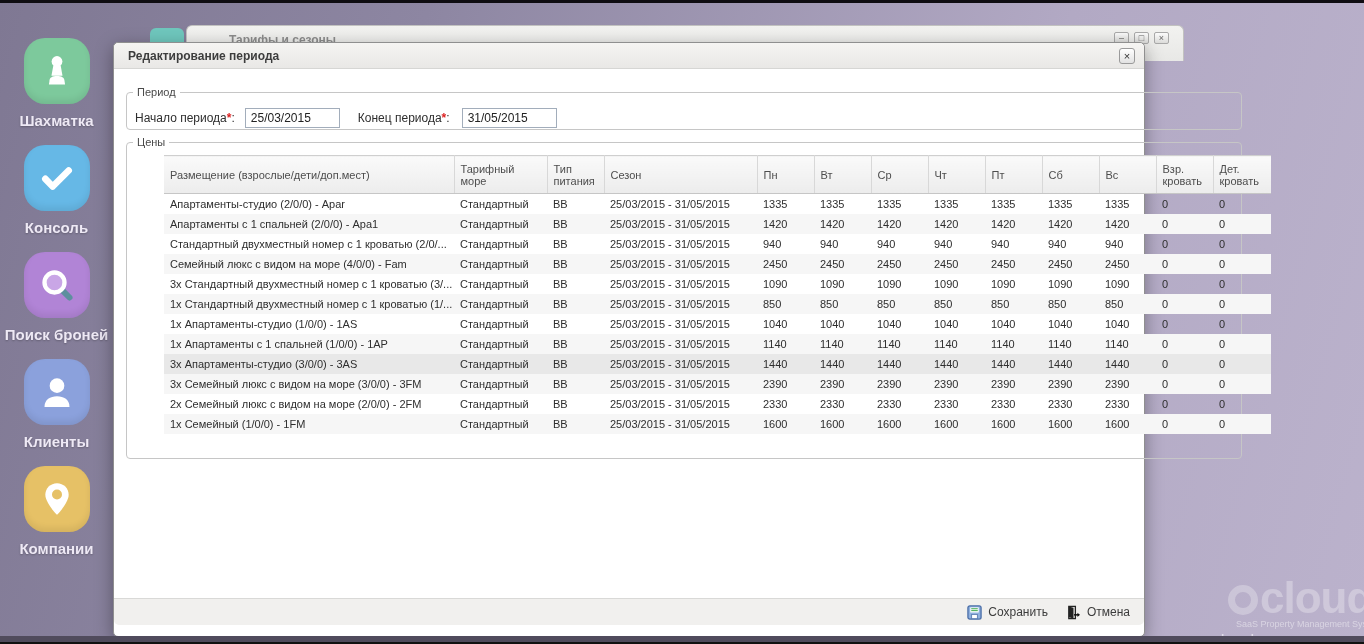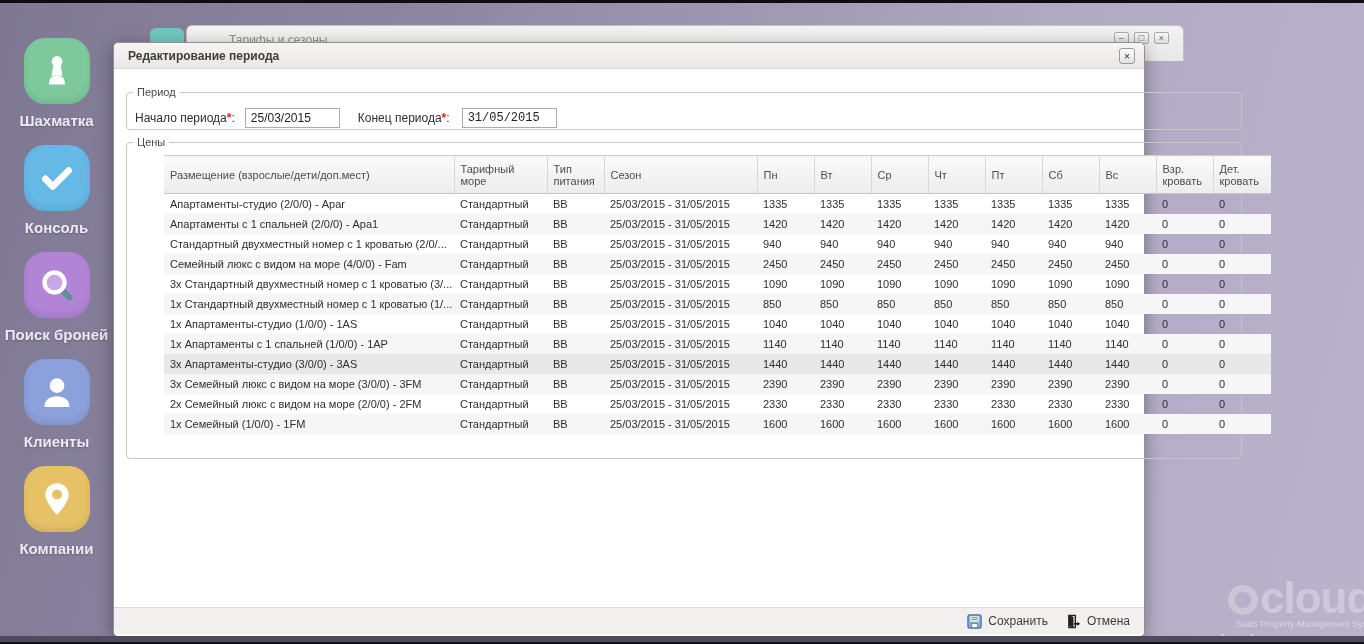--- a/index.html
+++ b/index.html
@@ -20,21 +20,21 @@
 
   
   .sidebar { position:absolute; left:0; top:3px; width:113px; height:633px; z-index:2; }
   .side-item { position:absolute; left:0; width:113px; text-align:center; }
   .side-icon { width:66px; height:66px; border-radius:21px; margin:0 auto; display:flex; align-items:center; justify-content:center; box-shadow:inset 0 -4px 6px rgba(0,0,0,.08); }
   .side-label { margin-top:8px; font-size:15px; color:#eee9f5; text-shadow:0 1px 2px rgba(0,0,0,.25); white-space:nowrap;font-weight:bold; }
 
   
   .bg-window { position:absolute; left:186px; top:25px; width:998px; height:36px; z-index:3;
                background:linear-gradient(#f2f2f0,#e8e8e6); border:1px solid #c2c2c0; border-bottom:none; border-radius:6px 6px 0 0; }
-  .bg-window-title { position:absolute; left:42px; top:7px; font-size:12px; font-weight:400; color:#8c8c8c; }
+  .bg-window-title { position:absolute; left:42px; top:7px; font-size:12px; font-weight:700; color:#8c8c8c; }
   .bg-win-controls { position:absolute; right:14px; top:6px; display:flex; gap:5px; }
   .win-btn { width:15px; height:12px; border:1px solid #a9a9a9; border-radius:2px; background:linear-gradient(#fbfbfb,#dcdcda);
              font-size:9px; line-height:10px; text-align:center; color:#666; cursor:pointer; }
   .tab-chip { position:absolute; left:150px; top:28px; width:34px; height:18px; background:#6fc7bd; border-radius:6px 6px 0 0; z-index:3; }
 
   
   .dialog { position:absolute; left:113px; top:42px; width:1032px; height:595px; z-index:10;
             background:#fff; border:1px solid #8f8f8f; border-radius:5px; box-shadow:0 5px 18px rgba(0,0,0,.35); }
   .dialog-titlebar { position:absolute; top:0; left:0; width:100%; height:26px;
             background:linear-gradient(#f5f4f2,#e9e8e6); border-bottom:1px solid #d6d6d4; border-radius:5px 5px 0 0; }
@@ -57,21 +57,21 @@
   .tbl-wrap { position:absolute; left:5px; top:7px; width:1107px;margin-left:32px; }
   table { border-collapse:collapse; table-layout:fixed; width:1107px; font-size:11px; }
   thead td { background:linear-gradient(#fafafa,#ececec); border-top:1px solid #cfcfcf; border-bottom:1px solid #c6c6c6;
              border-right:1px solid #d8d8d8; color:#4d4d4d; height:38px; vertical-align:middle; padding:2px 6px; }
   thead td:last-child { border-right:none; }
   tbody td { height:20px; padding:0 6px; color:#2e2e2e; white-space:nowrap; overflow:hidden; vertical-align:middle; }
   tbody tr:nth-child(even) { background:#f6f6f6; }
   tbody tr.hl { background:#e8e8e8; }
 
   
-  .dialog-footer { position:absolute; left:0; bottom:2px; width:100%; height:27px; background:#f1f0ee;
+  .dialog-footer { position:absolute; left:0; bottom:11px; width:100%; height:27px; background:#f1f0ee;
                    border-top:1px solid #d9d9d7; border-radius:0 0 5px 5px;
                    display:flex; align-items:center; justify-content:flex-end; gap:18px; padding-right:14px; }
   .foot-btn { display:flex; align-items:center; gap:6px; font-size:12px; color:#3c3c3c; cursor:pointer; }
 </style>
 </head>
 <body>
 
 <div id="screen">
   <div class="topbar"></div>
 
@@ -151,21 +151,21 @@
       <div class="dialog-title">Редактирование периода</div>
       <div class="dialog-close">×</div>
     </div>
 
     <fieldset class="fs-period">
       <legend>Период</legend>
       <div class="period-row">
         <span><span>Начало периода</span><span class="req">*</span><span>:</span></span>
         <input class="date-input" type="text" value="25/03/2015" style="">
         <span class="lbl2"><span>Конец периода</span><span class="req">*</span><span>:</span></span>
-        <input class="date-input" style="margin-left: 12px; font-family: Liberation Mono, monospace;" type="text" value="31/05/2015">
+        <input class="date-input" style="margin-left: 12px;" type="text" value="31/05/2015">
       </div>
     </fieldset>
 
     <fieldset class="fs-prices">
       <legend>Цены</legend>
       <div class="tbl-wrap">
         <table>
           <colgroup>
             <col style="width:290px">
               <col style="width:93px">

